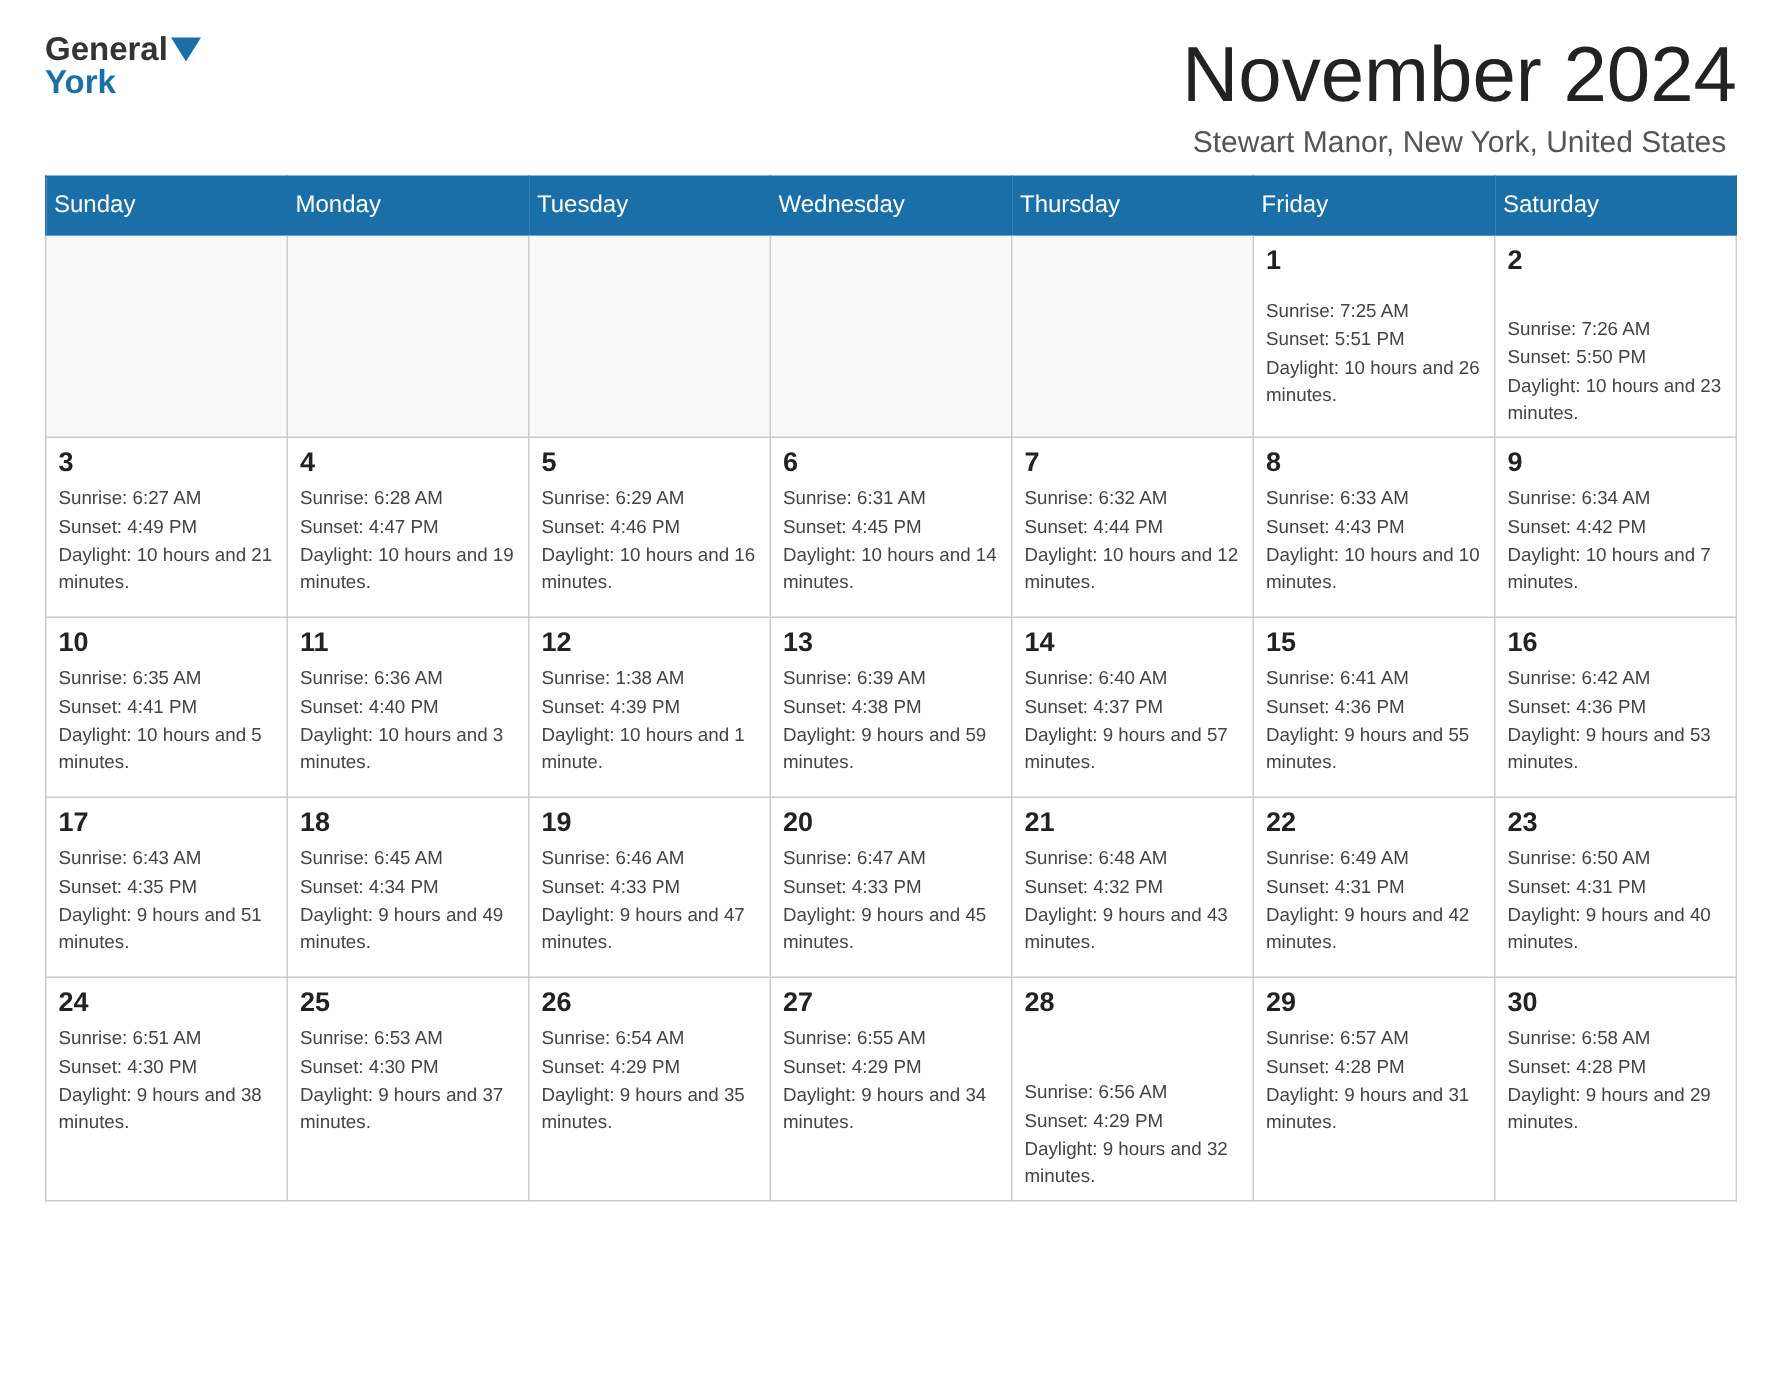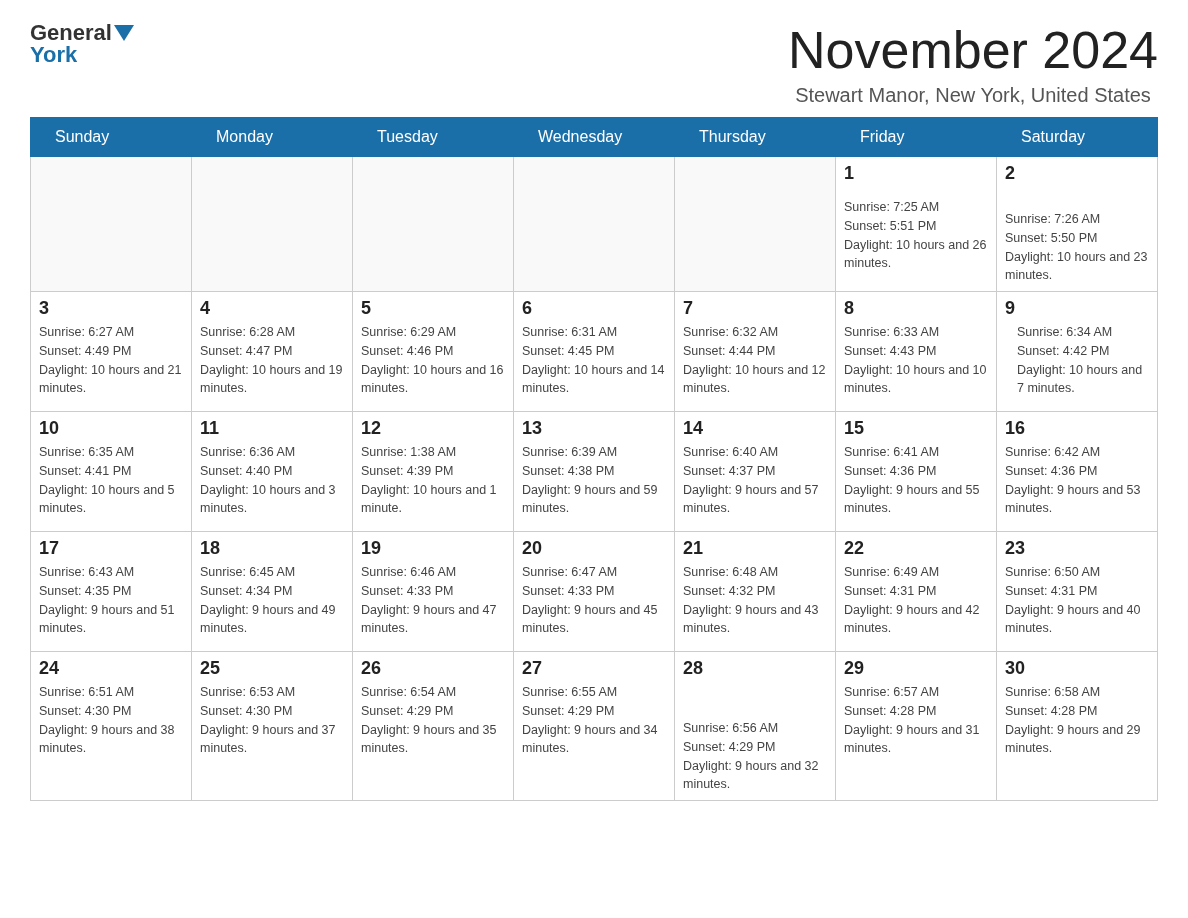--- a/index.html
+++ b/index.html
@@ -60,21 +60,21 @@
       margin-top: 4px;
     }
     .calendar {
       width: 100%;
       border-collapse: collapse;
       margin-top: 10px;
     }
     .calendar th {
       background-color: #1a6fa8;
       color: #fff;
-      padding: 10px 24px;
+      padding: 10px 5px;
       text-align: left;
       font-size: 16px;
       font-weight: normal;
       border: 1px solid #1a6fa8;
     }
     .calendar td {
       vertical-align: top;
       border: 1px solid #ccc;
       padding: 6px 8px;
       width: 14.28%;
@@ -182,21 +182,21 @@
 Daylight: 10 hours and 12 minutes.</div>
         </td>
         <td>
           <span class="day-number">8</span>
           <div class="day-info" style="white-space: pre-line;">Sunrise: 6:33 AM
 Sunset: 4:43 PM
 Daylight: 10 hours and 10 minutes.</div>
         </td>
         <td>
           <span class="day-number">9</span>
-          <div class="day-info" style="white-space: pre-line; margin-left: 12px;">Sunrise: 6:34 AM
+          <div class="day-info" style="white-space: pre-line;">Sunrise: 6:34 AM
 Sunset: 4:42 PM
 Daylight: 10 hours and 7 minutes.</div>
         </td>
       </tr>
       <tr>
         <td>
           <span class="day-number">10</span>
           <div class="day-info" style="white-space: pre-line;">Sunrise: 6:35 AM
 Sunset: 4:41 PM
 Daylight: 10 hours and 5 minutes.</div>

